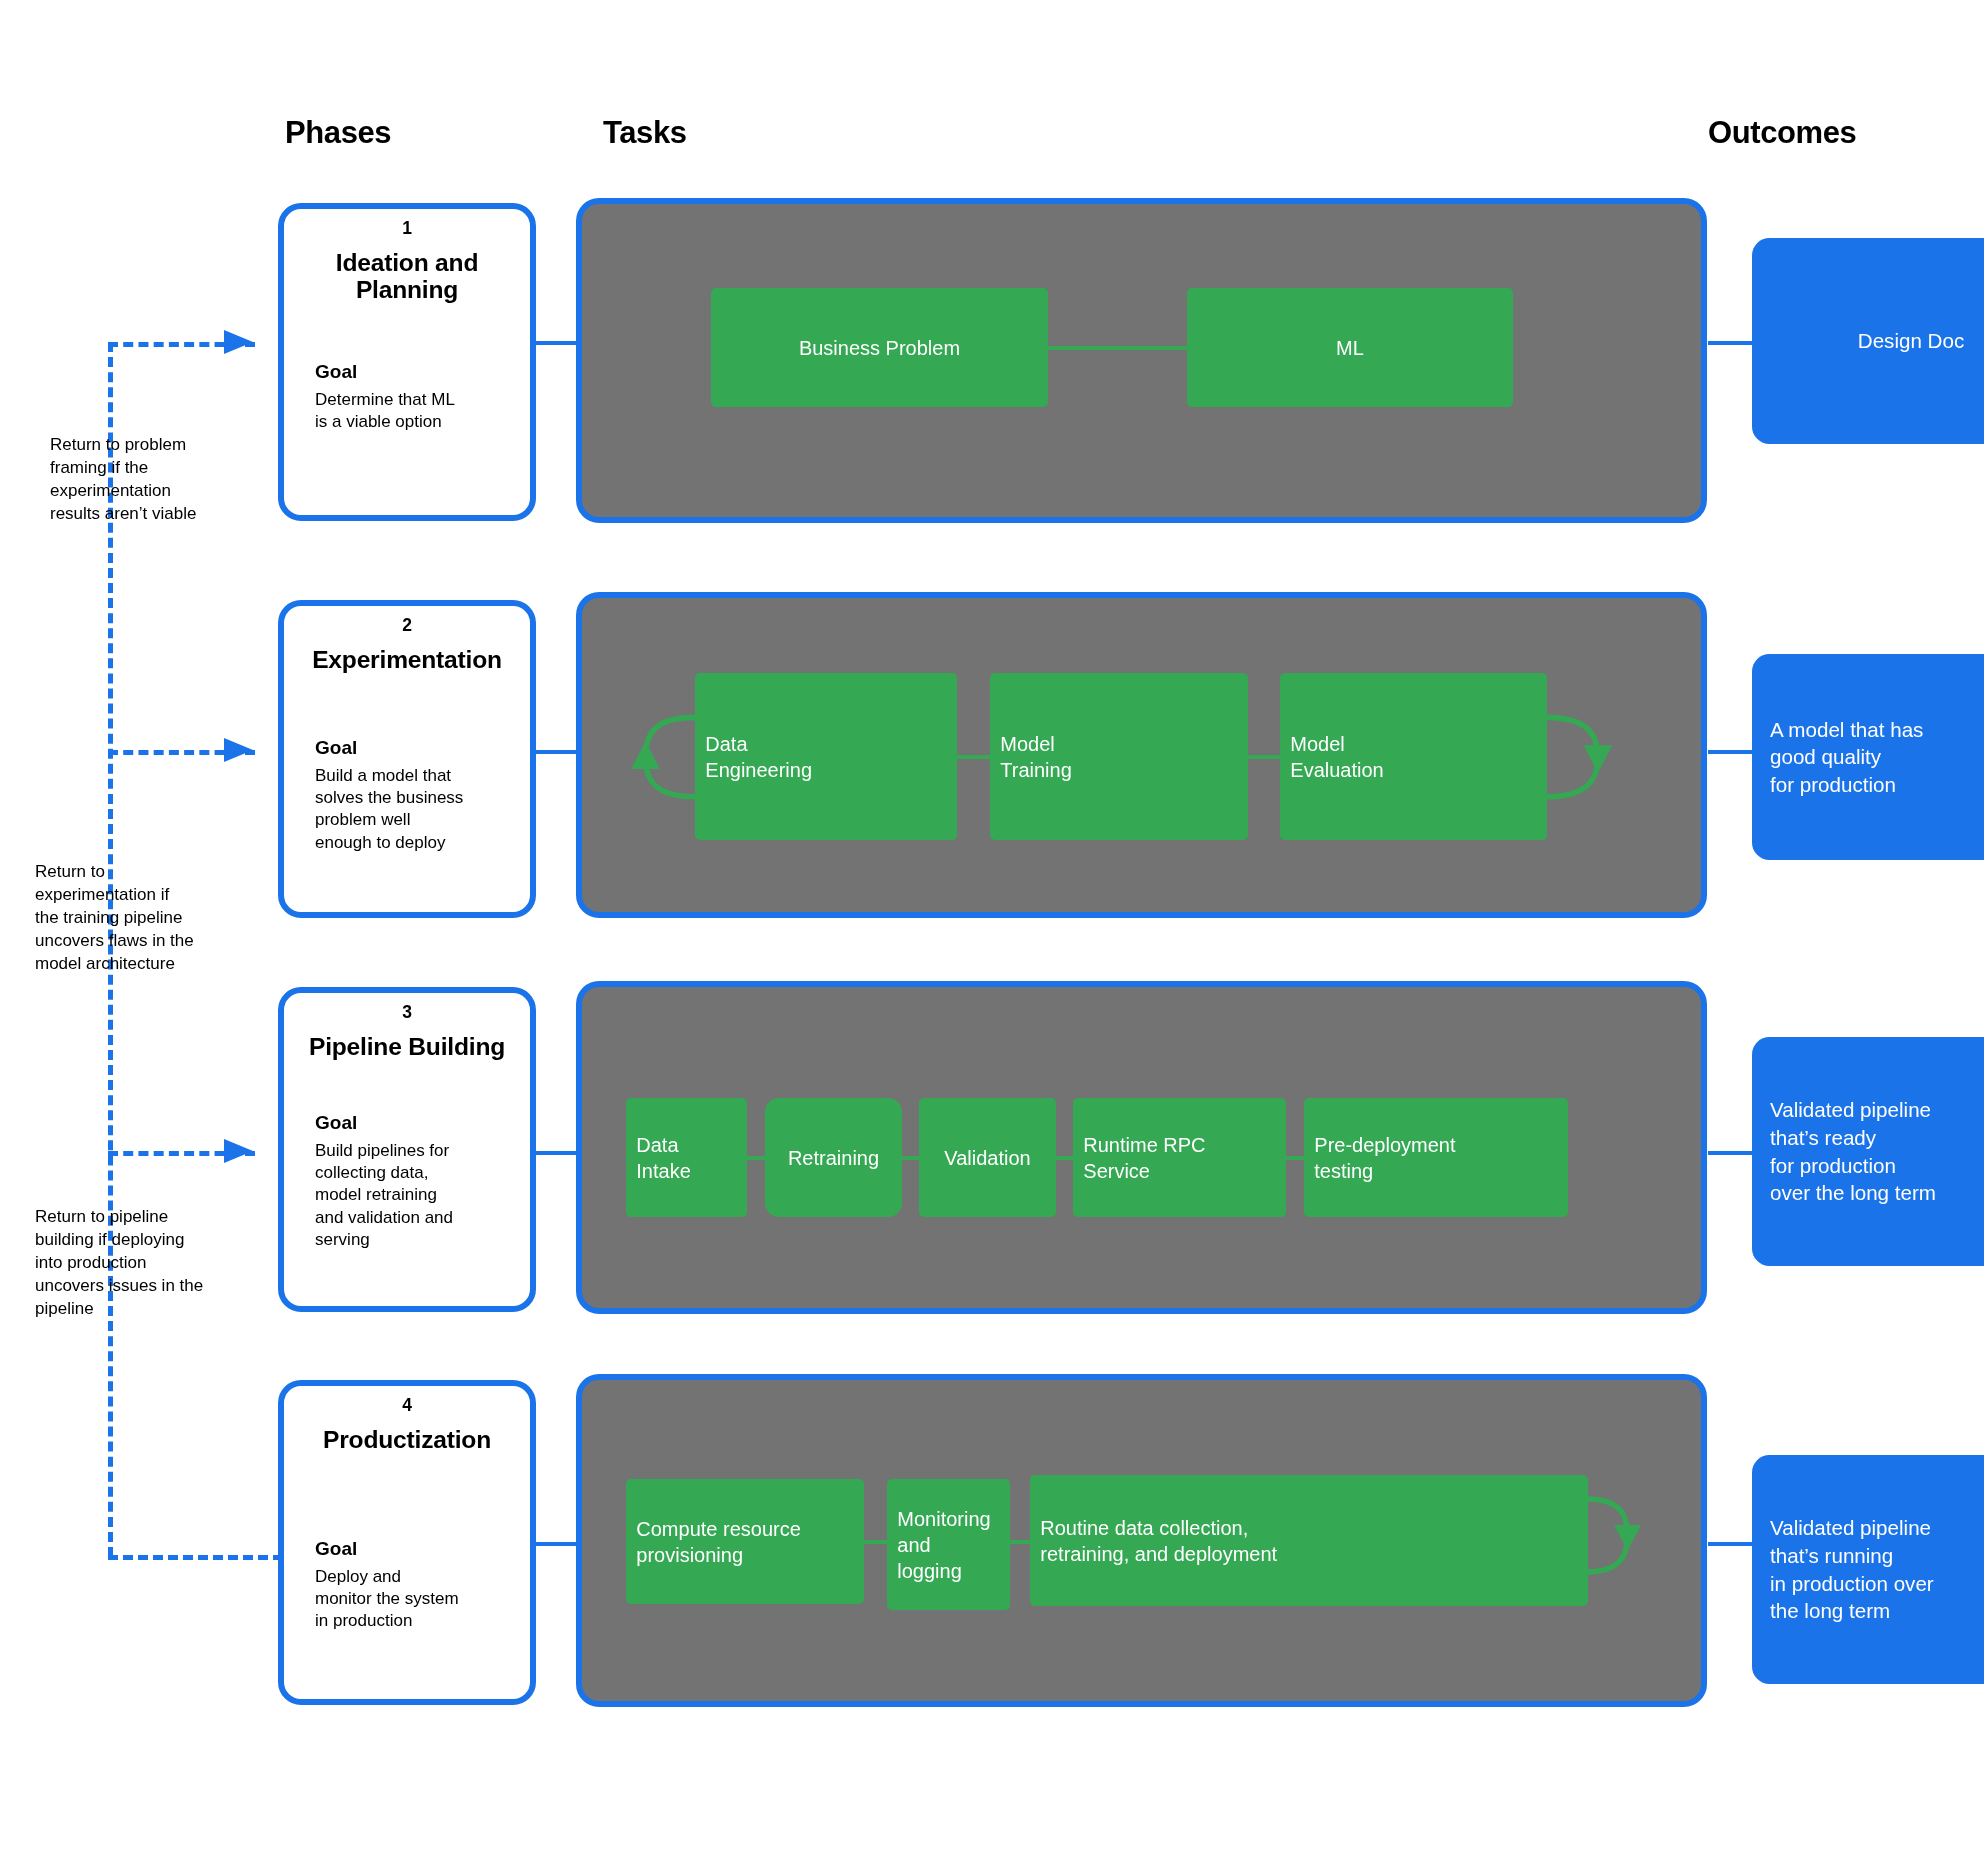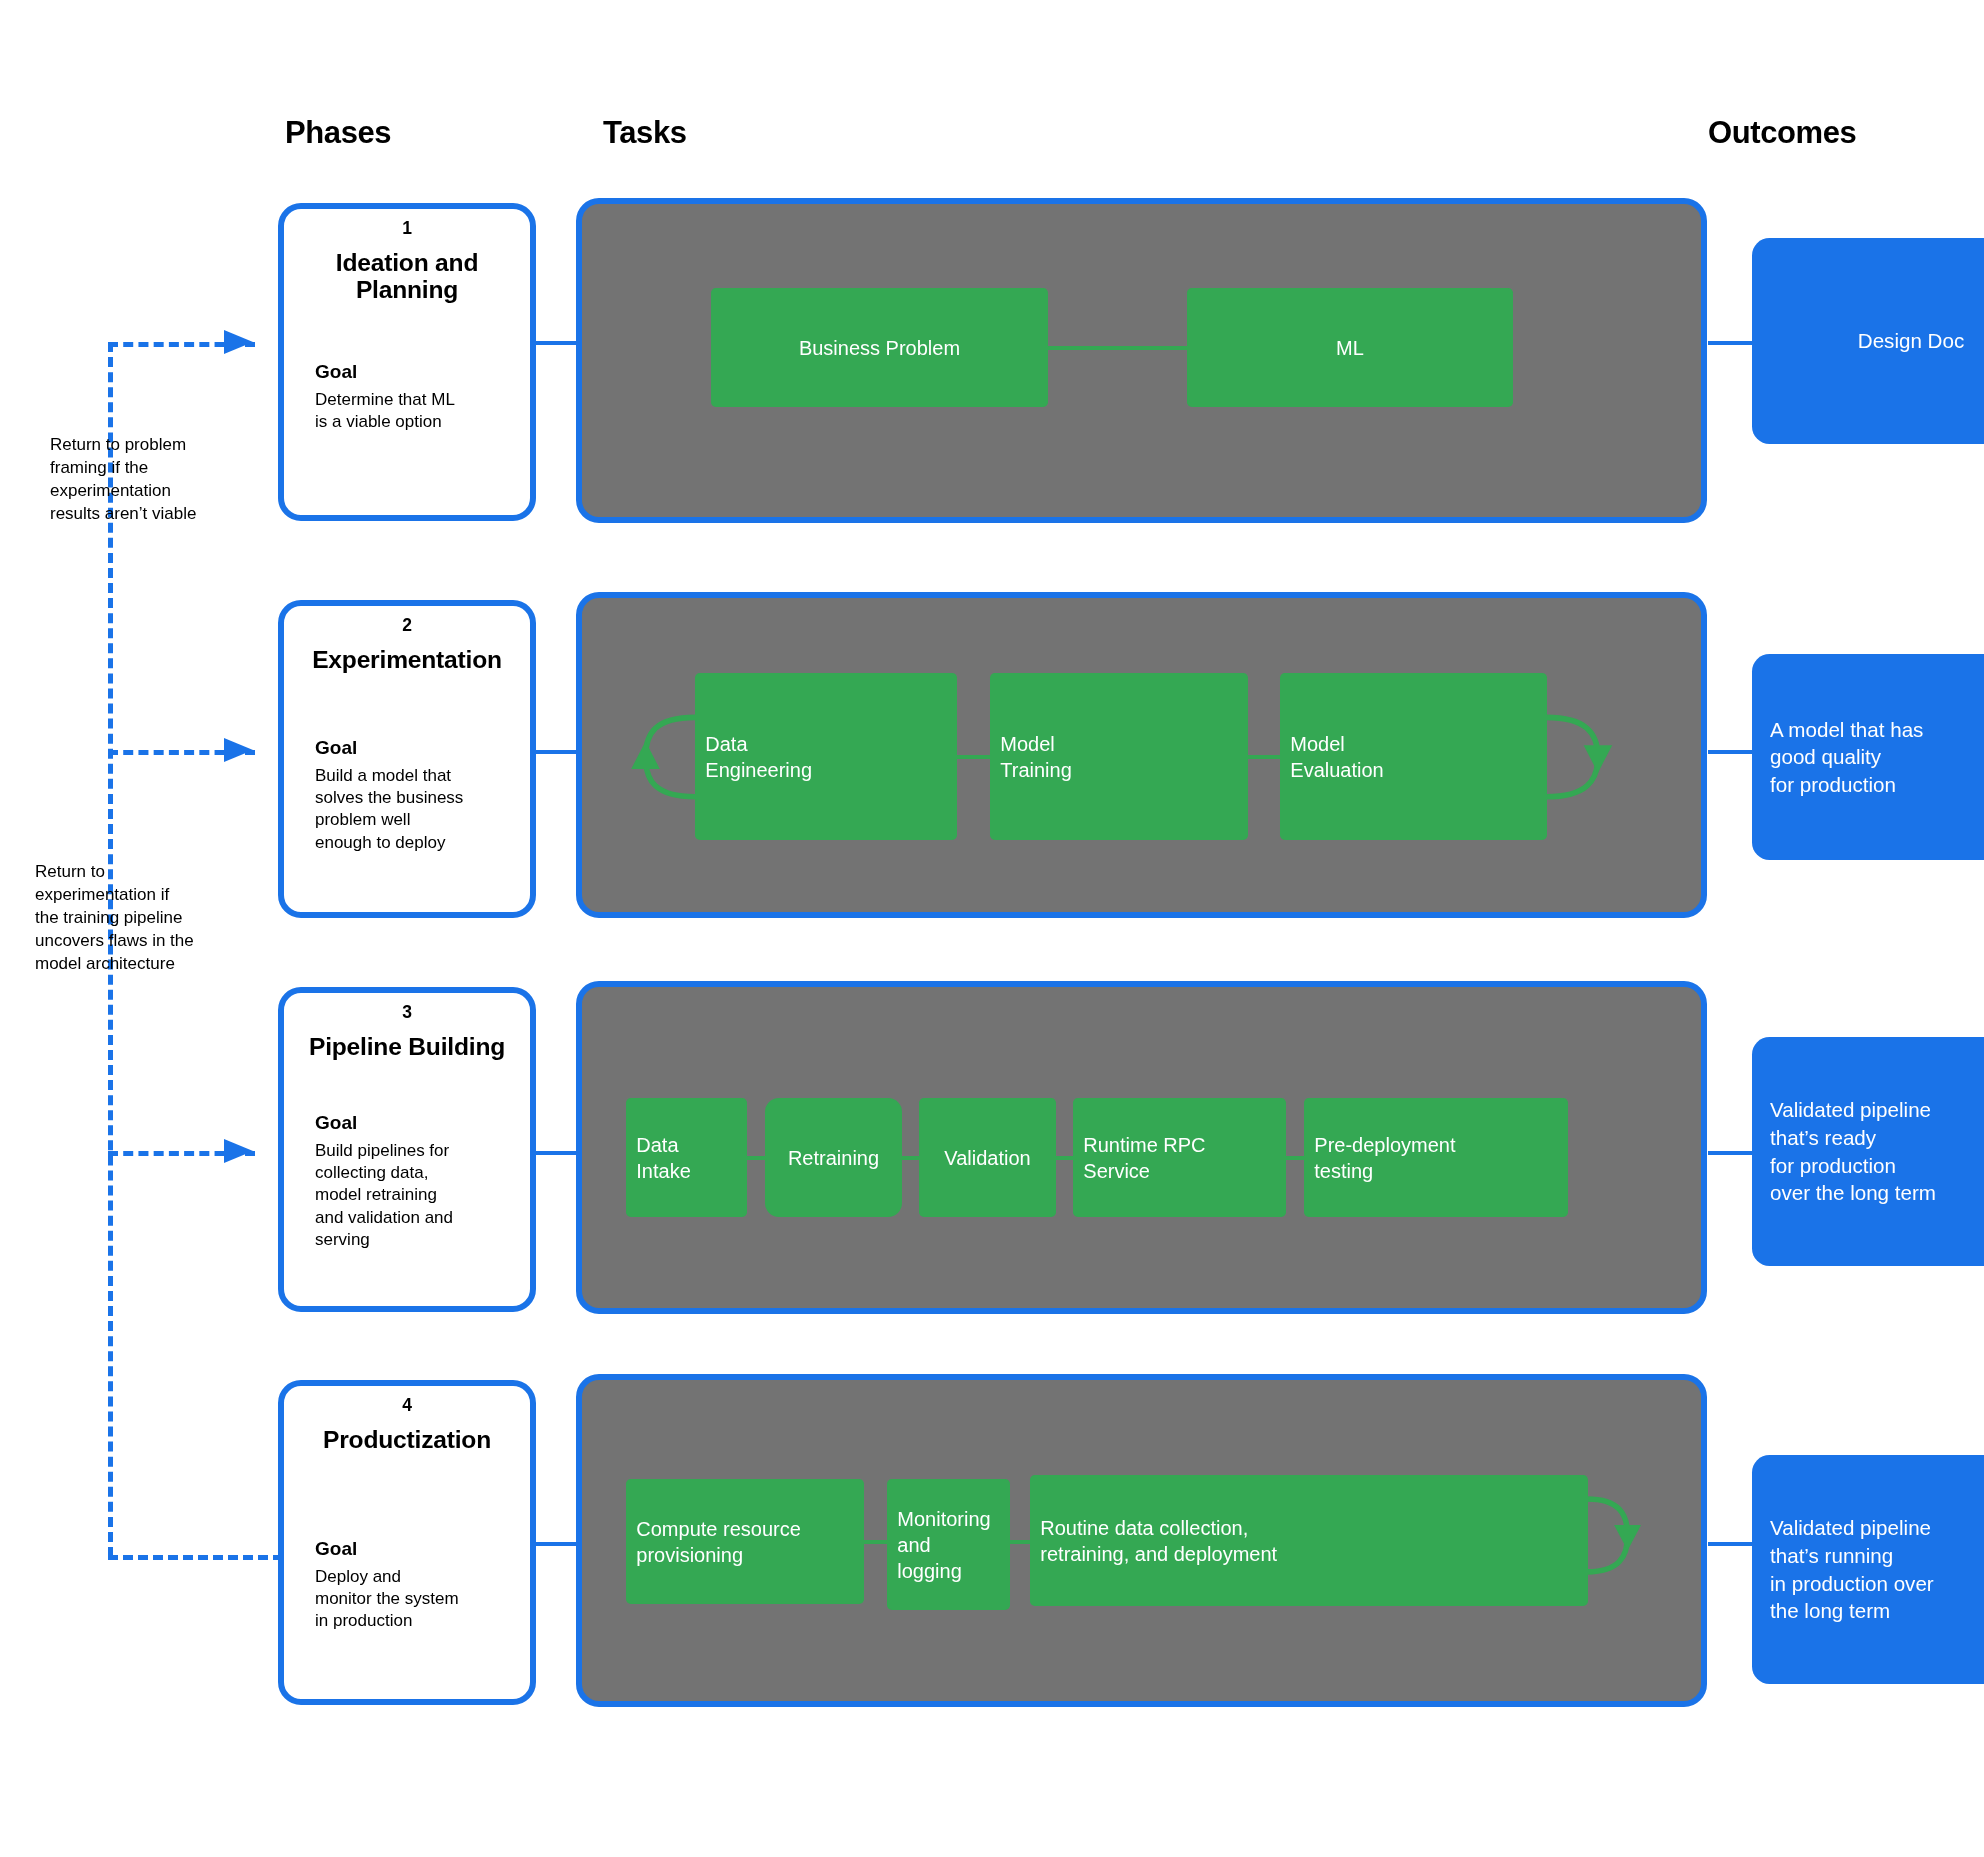--- a/index.html
+++ b/index.html
@@ -308,15 +308,20 @@
 
   <div class="note" style="left:50px;top:434px;width:222px;">Return to problem
 framing if the
 experimentation
 results aren’t viable</div>
   <div class="note" style="left:35px;top:861px;width:226px;">Return to
 experimentation if
 the training pipeline
 uncovers flaws in the
 model architecture</div>
+  <div class="note" style="left:35px;top:1206px;width:234px;">Return to pipeline
+building if deploying
+into production
+uncovers issues in the
+pipeline</div>
 
 </div>
 
 
 </body></html>

